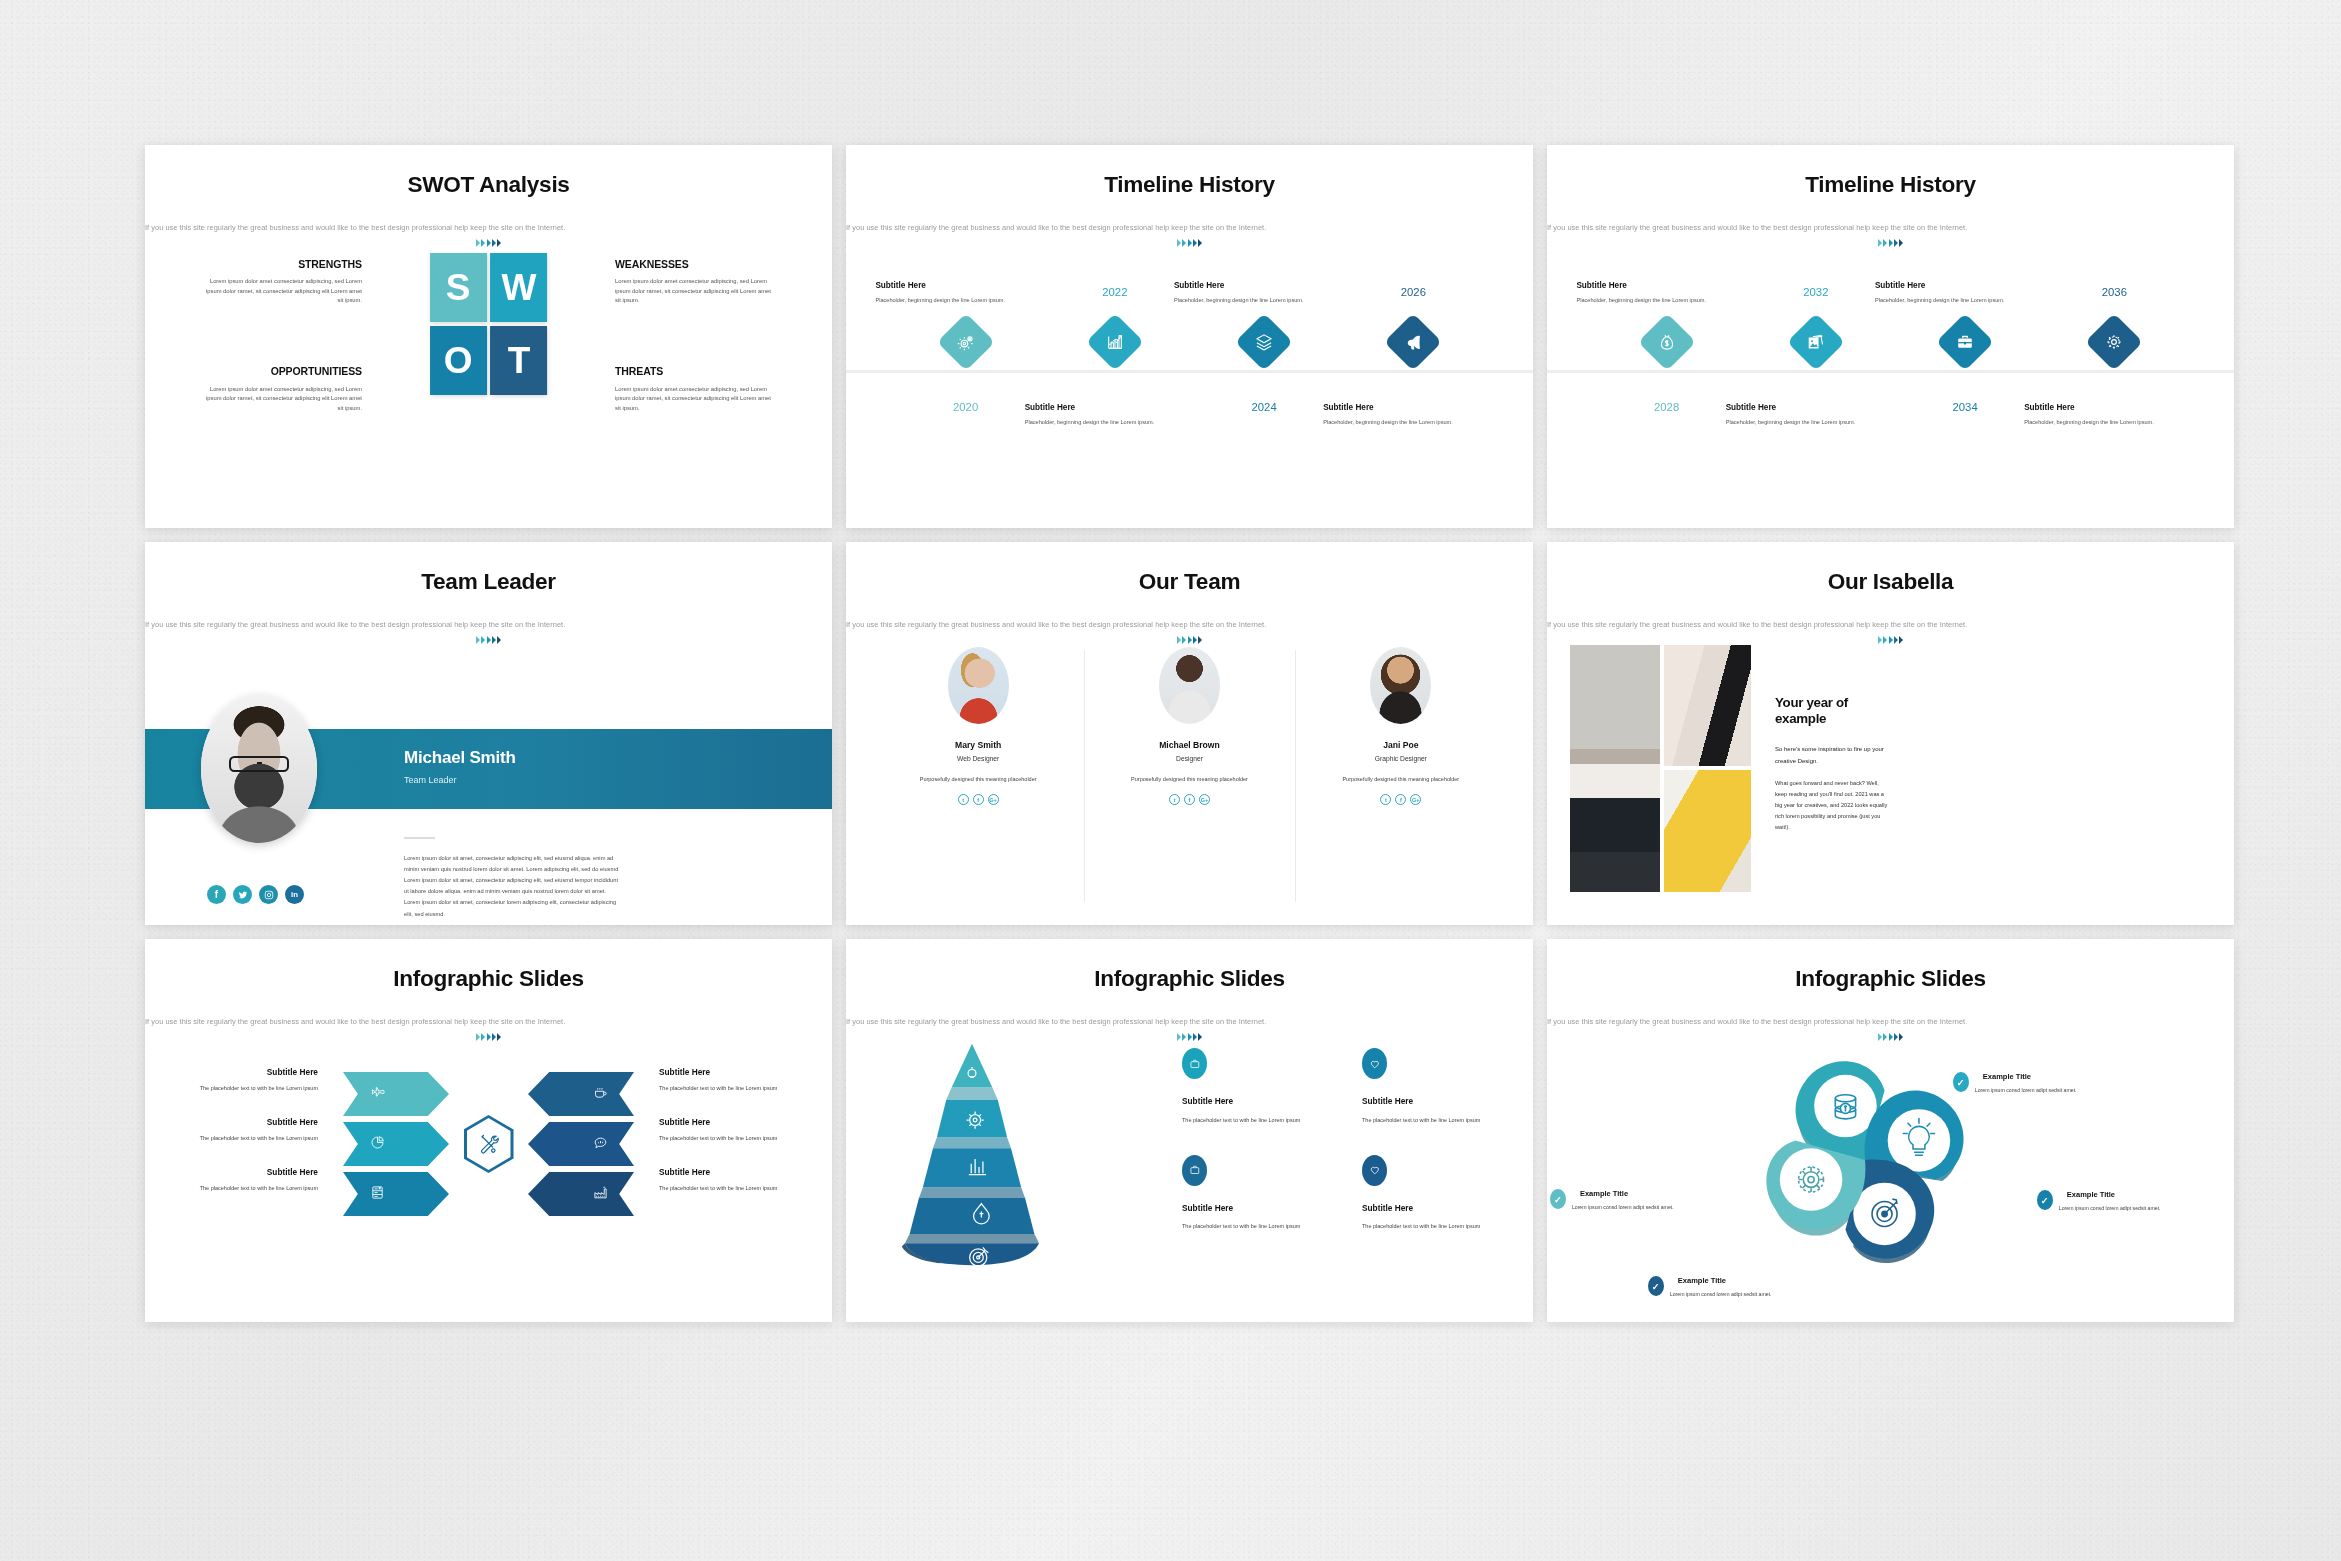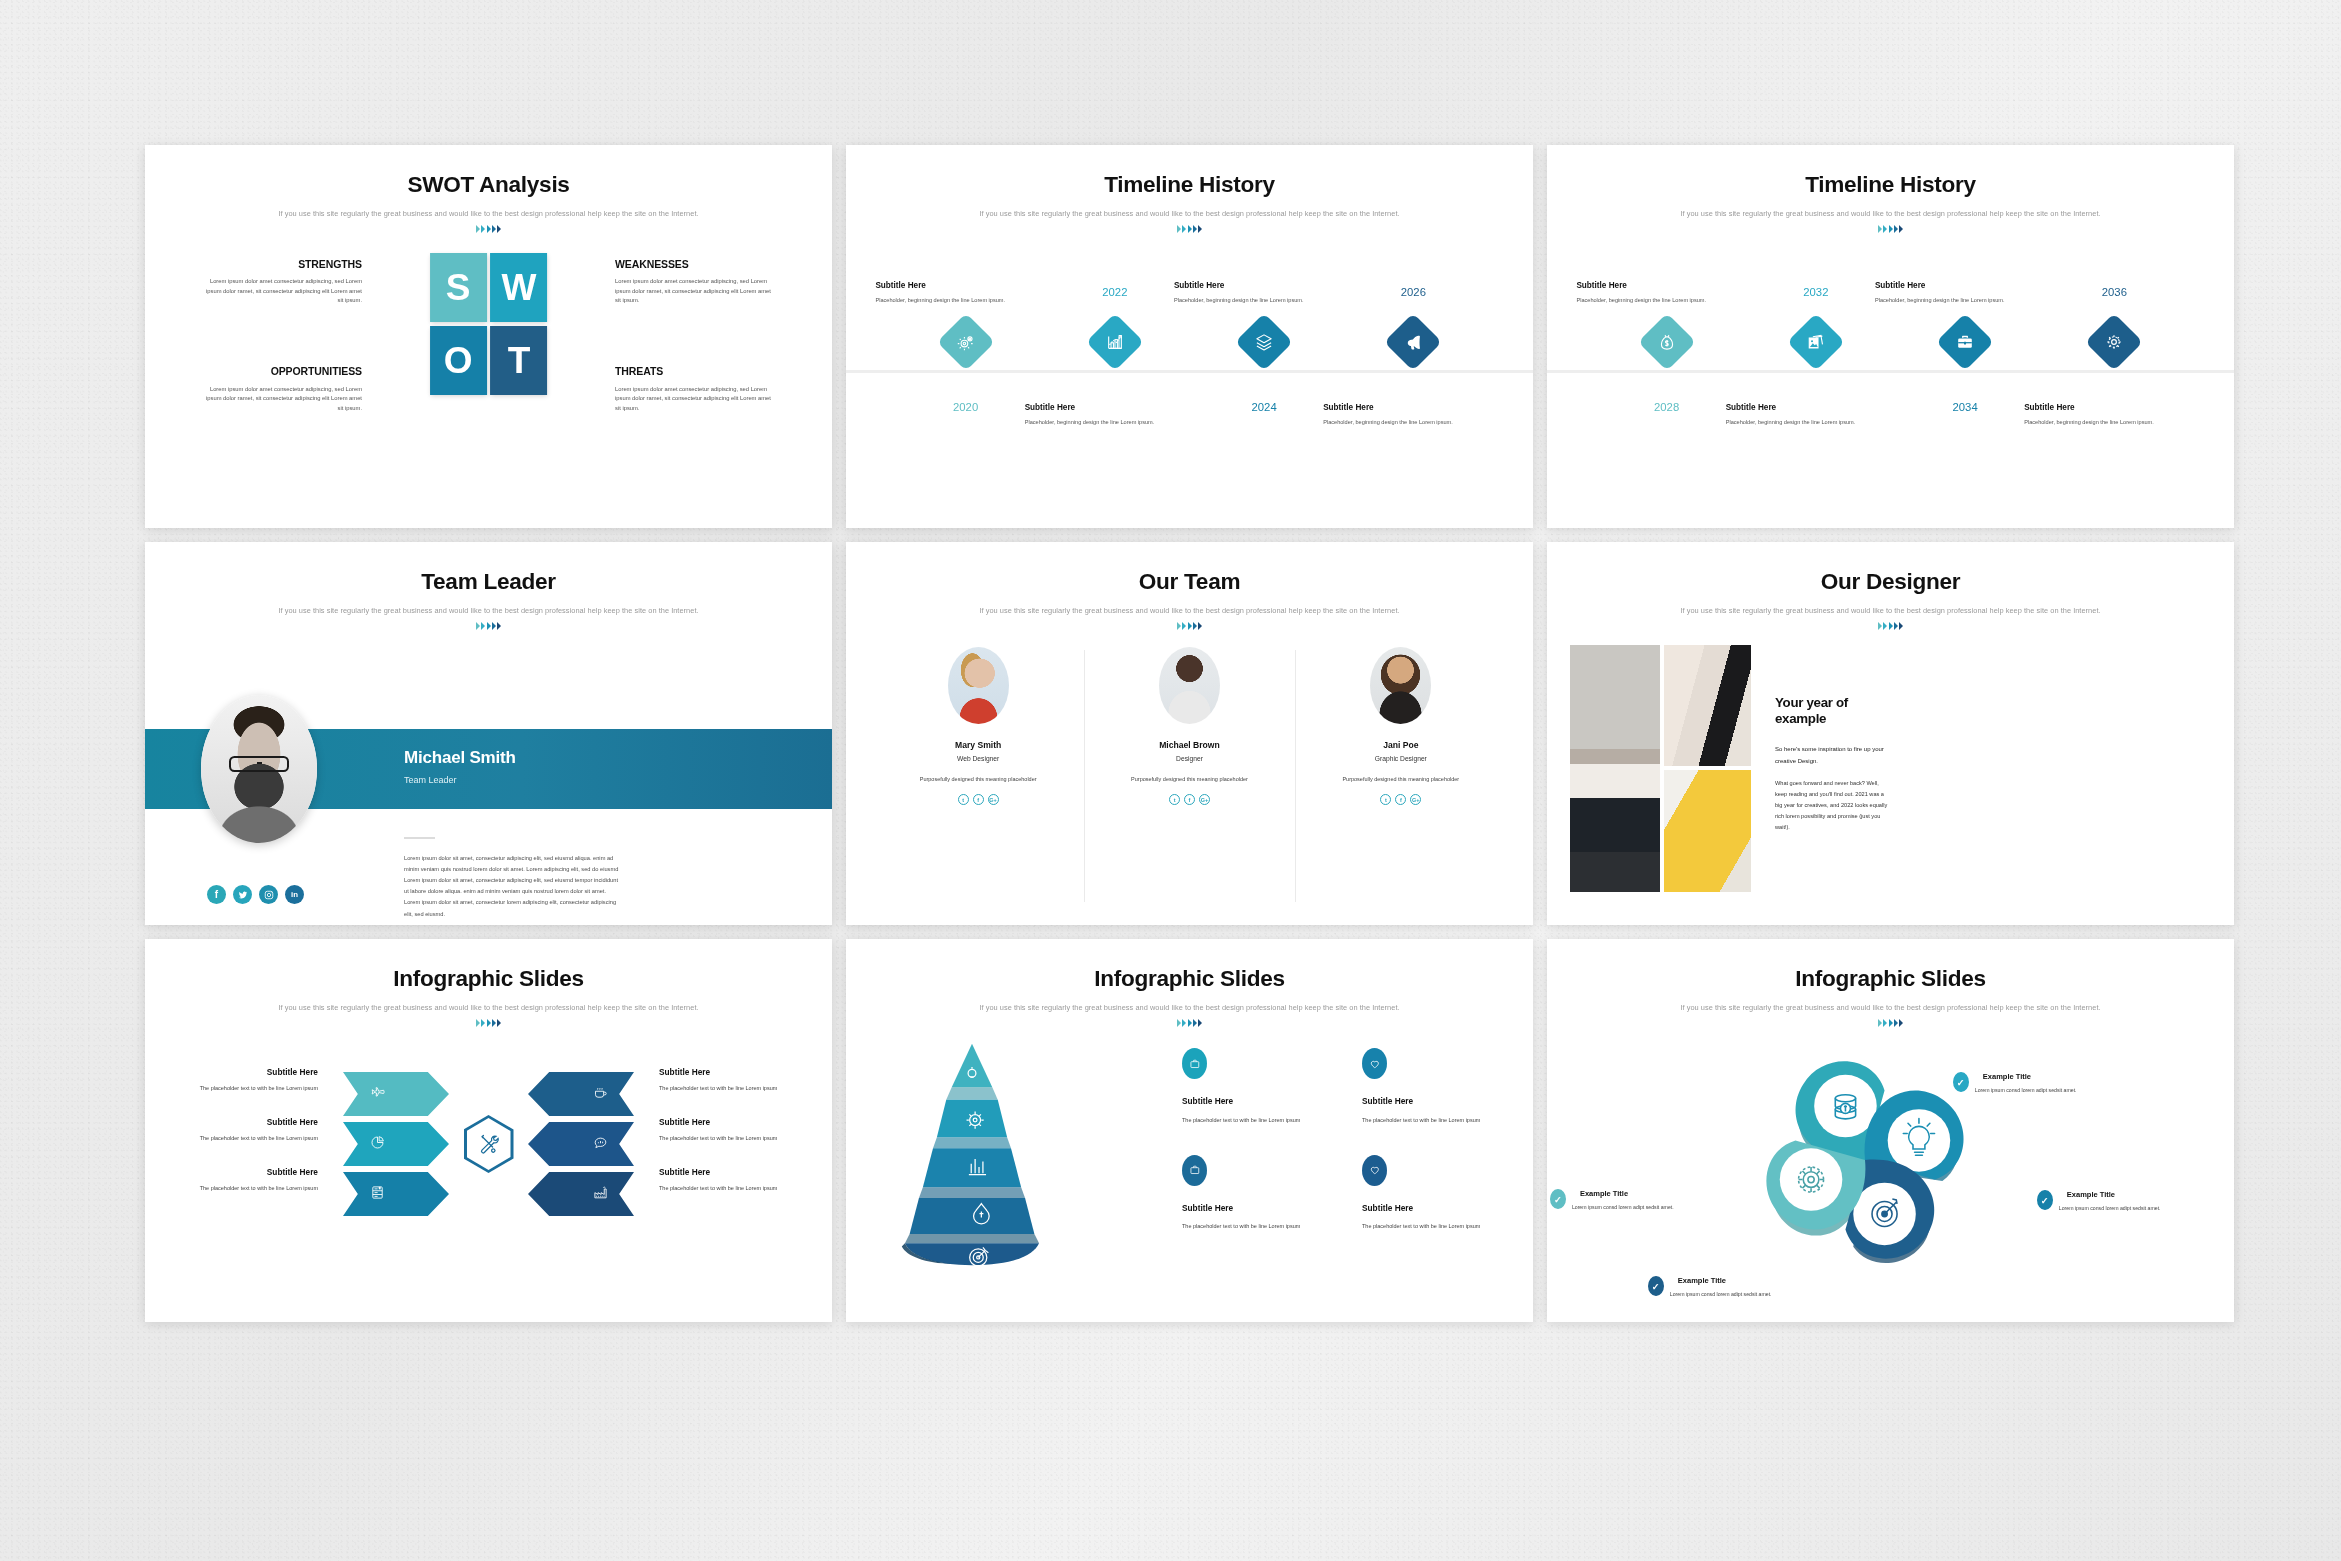--- a/index.html
+++ b/index.html
@@ -17,21 +17,21 @@
   }
   .deck{ position:absolute; left:145px; top:145px; width:2108px; height:1272px;
          display:grid; grid-template-columns:repeat(3,687px); grid-template-rows:repeat(3,383px);
          column-gap:47px; row-gap:62px;gap:14px; }
   .slide{ background:#fff; position:relative; overflow:hidden;
           box-shadow:0 2.3px 11px rgba(0,0,0,0.13); }
 
   
   .s-title{ text-align:center; font-weight:bold; font-size:22.6px; color:#111;
             letter-spacing:-0.3px; margin-top:26.5px; }
-  .s-sub{ text-align:center; font-size:7.4px; color:#9a9a9a; margin-top:11px; letter-spacing:0.04px; }
+  .s-sub{ font-size:7.4px; color:#9a9a9a; margin-top:25px; letter-spacing:0.04px; }
   .chev{ display:flex; justify-content:center; gap:1.2px; margin-top:7px; }
   .chev i{ width:0;height:0;border-top:4.7px solid transparent;border-bottom:4.7px solid transparent;
            border-left:4.7px solid #5fbec4; display:block; }
   .chev i:nth-child(2){border-left-color:#35aec5;}
   .chev i:nth-child(3){border-left-color:#1e93b6;}
   .chev i:nth-child(4){border-left-color:#1b6e9c;}
   .chev i:nth-child(5){border-left-color:#1b4a77;}
 
   
   .swot-wrap{ position:absolute; left:0; top:108px; width:100%; height:234px; }
@@ -463,21 +463,21 @@
           <span>f</span>
           <span>G+</span>
         </div>
       </div>
 
 
     </div>
   </div>
 
   <div class="slide">
-    <div class="s-title">Our Designer</div>
+    <div class="s-title">Our Isabella</div>
     <div class="s-sub">If you use this site regularly the great business and would like to the best design professional  help keep the site on the Internet.</div>
     <div class="chev">
         <i></i>
         <i></i>
         <i></i>
         <i></i>
         <i></i>
       </div>
     <div class="pf">
       <div class="pf-a"></div>

